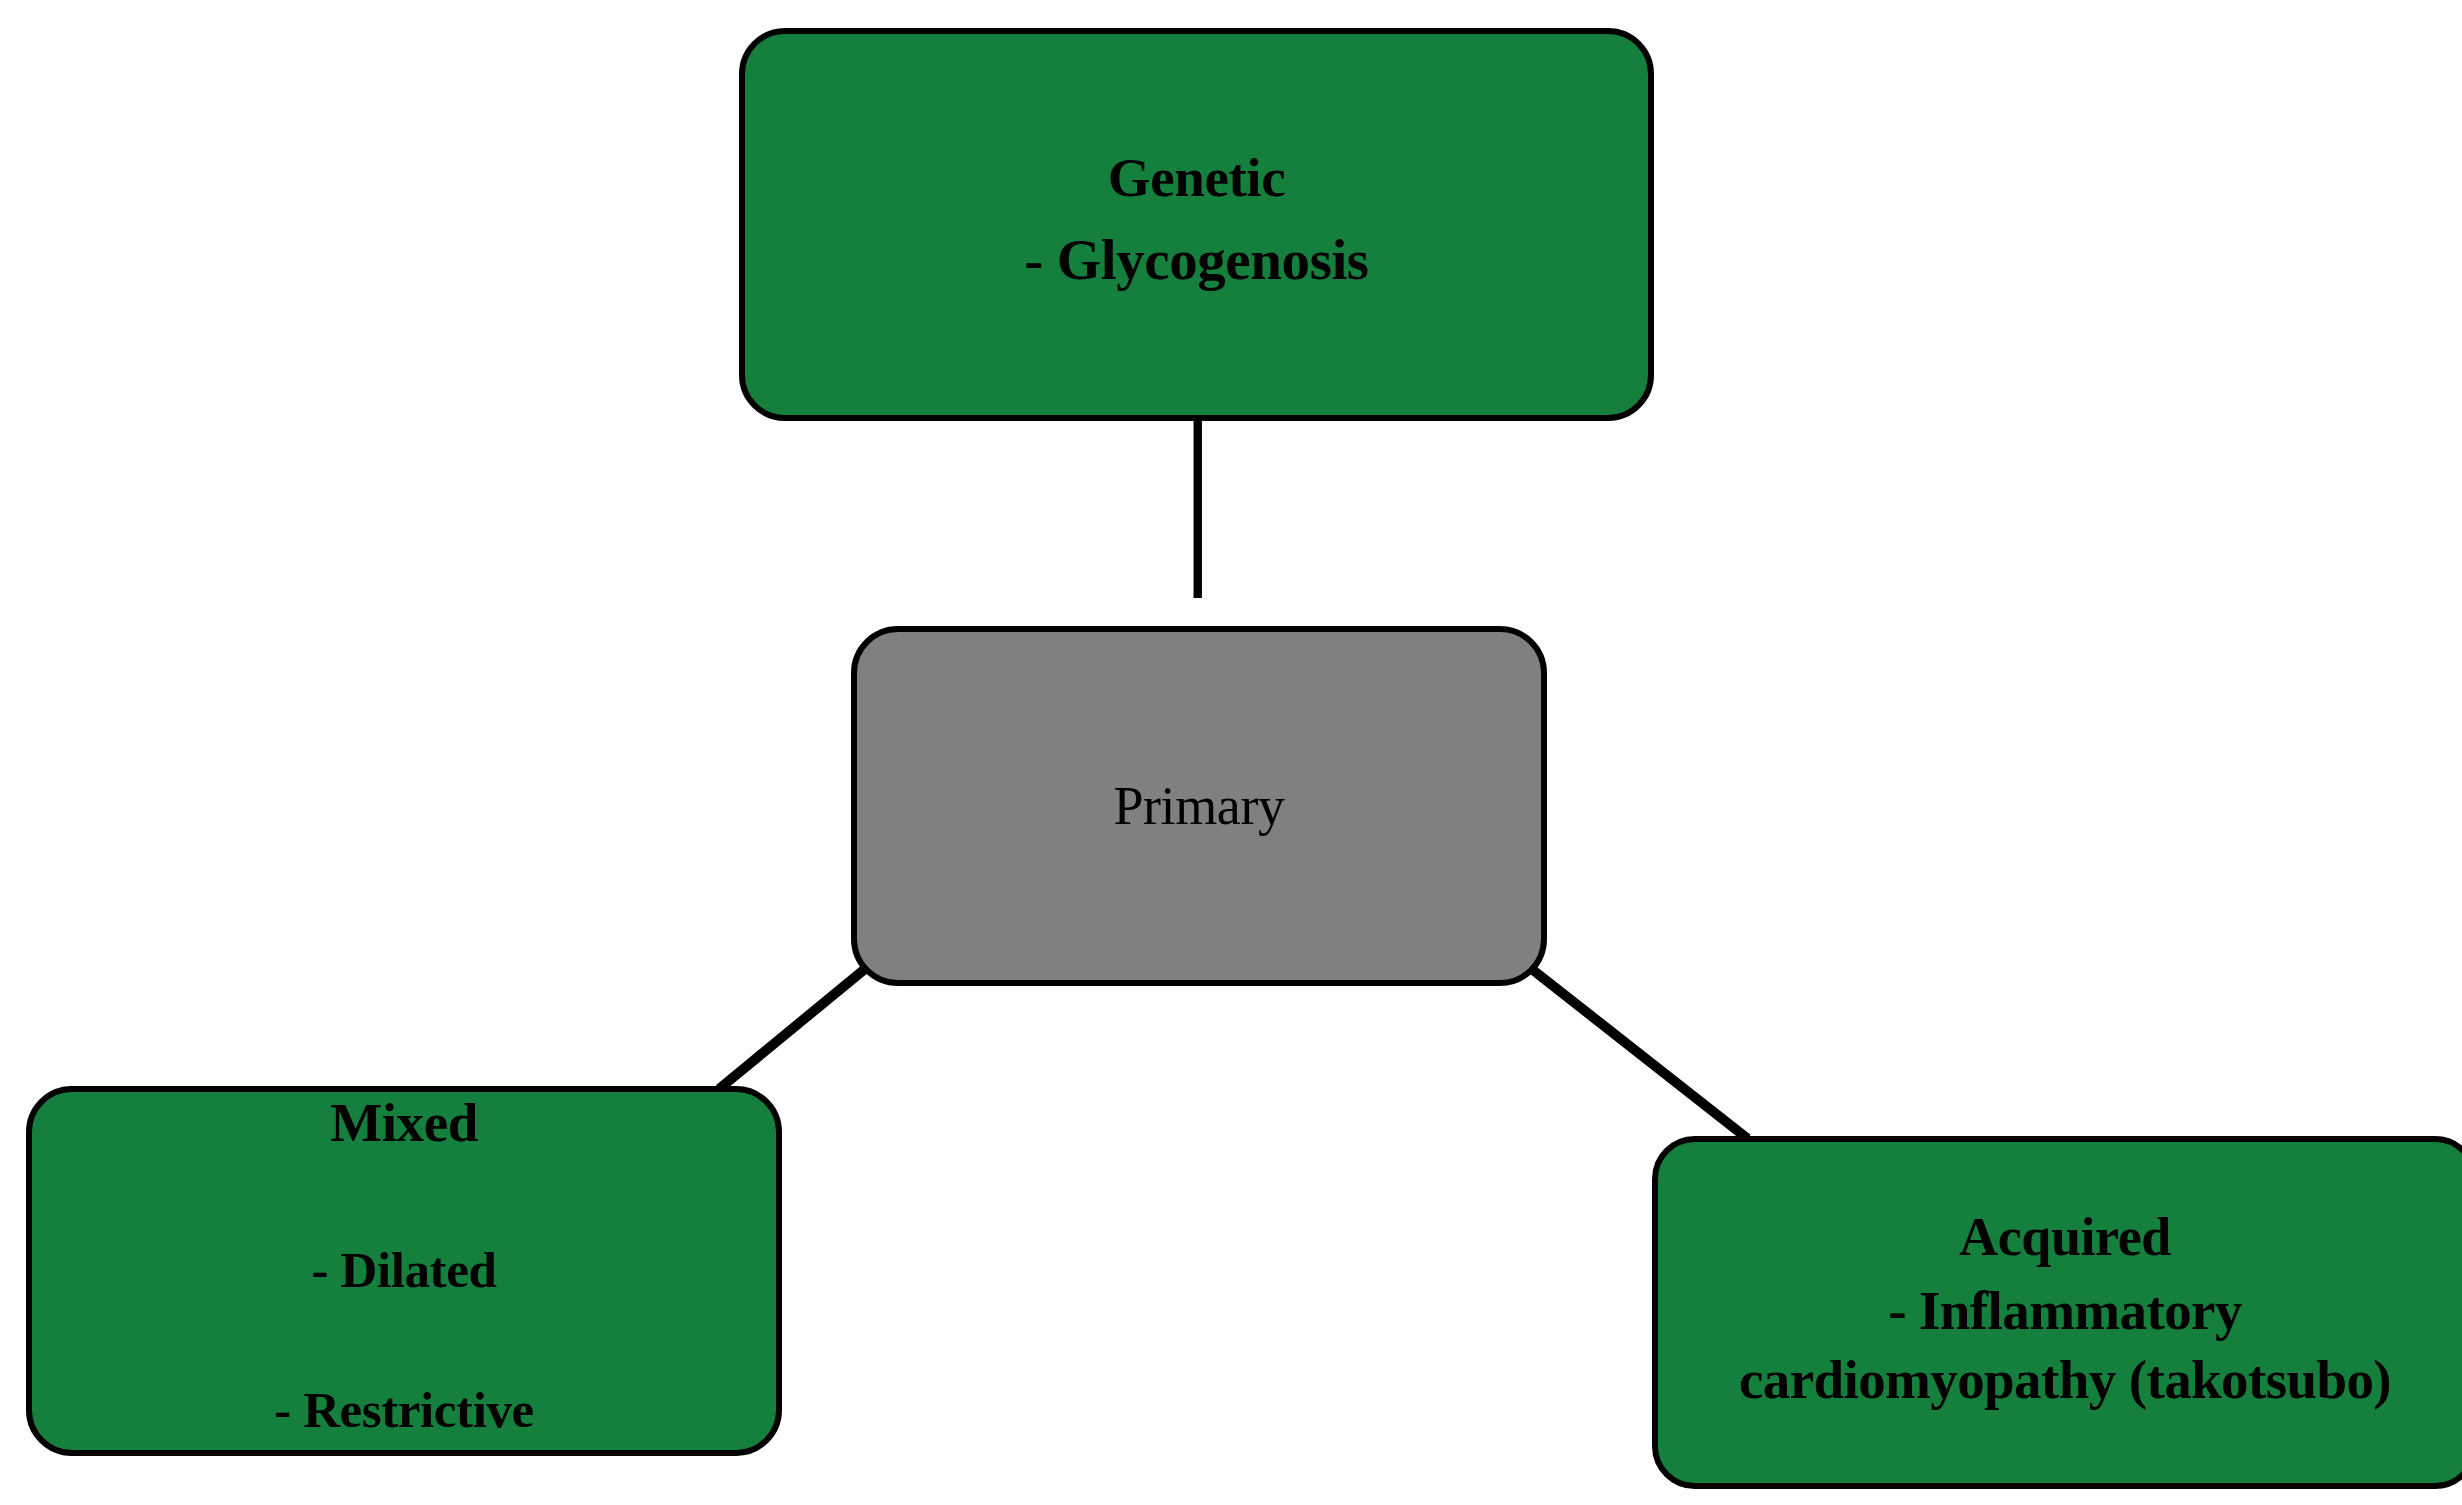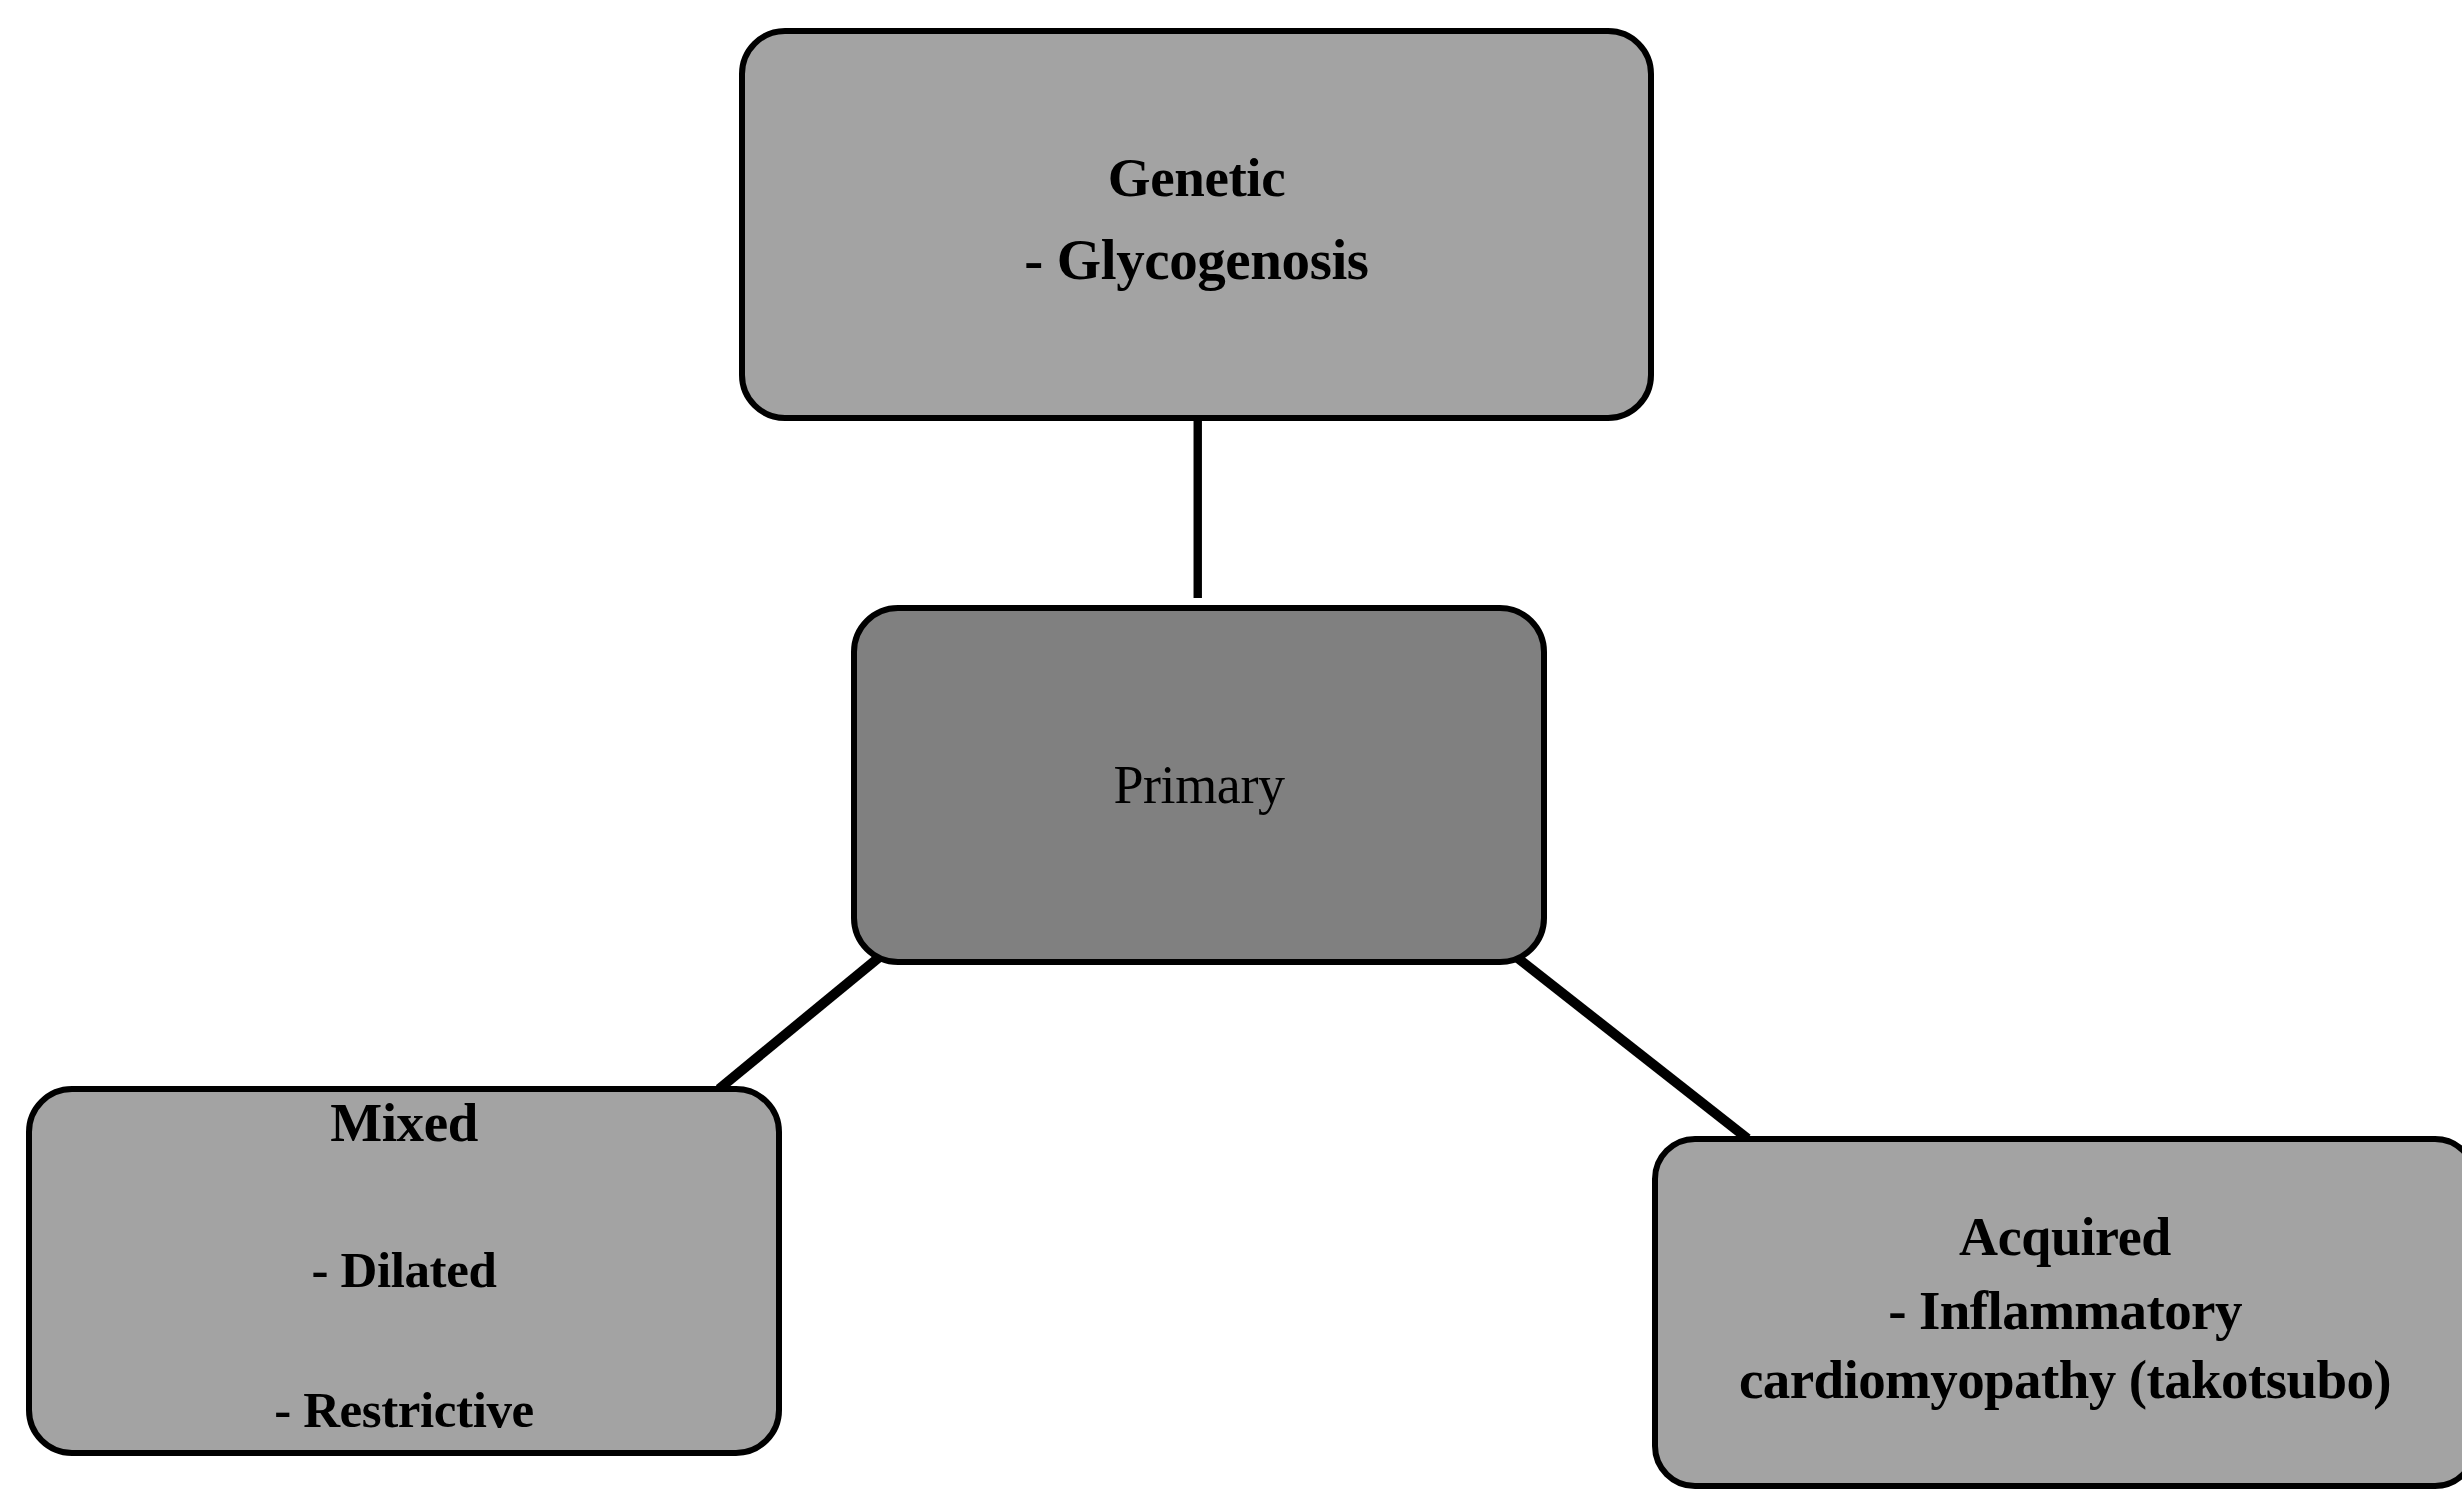--- a/index.html
+++ b/index.html
@@ -22,21 +22,21 @@
     top: 0;
     width: 2462px;
     height: 1505px;
     pointer-events: none;
   }
   .node {
     position: absolute;
     box-sizing: border-box;
     border: 6.9px solid #000000;
     border-radius: 43px;
-    background: #a3a3a3;
+    background: #15803d;
     display: flex;
     flex-direction: column;
     align-items: center;
     justify-content: center;
     text-align: center;
     color: #000000;
     z-index: 2;
   }
   .node .line {
     display: block;
@@ -61,21 +61,21 @@
   #node-genetic .item {
     font-size: 57px;
     font-weight: bold;
     letter-spacing: -0.4px;
     margin-bottom: 9.2px;
   }
 
   
   #node-primary {
     left: 851px;
-    top: 605px;
+    top: 626px;
     width: 696px;
     height: 360px;
     background: #808080;
     border-radius: 47px;
   }
   #node-primary .line {
     font-size: 54px;
     font-weight: normal;
     line-height: 1.16;
     letter-spacing: -0.4px;

